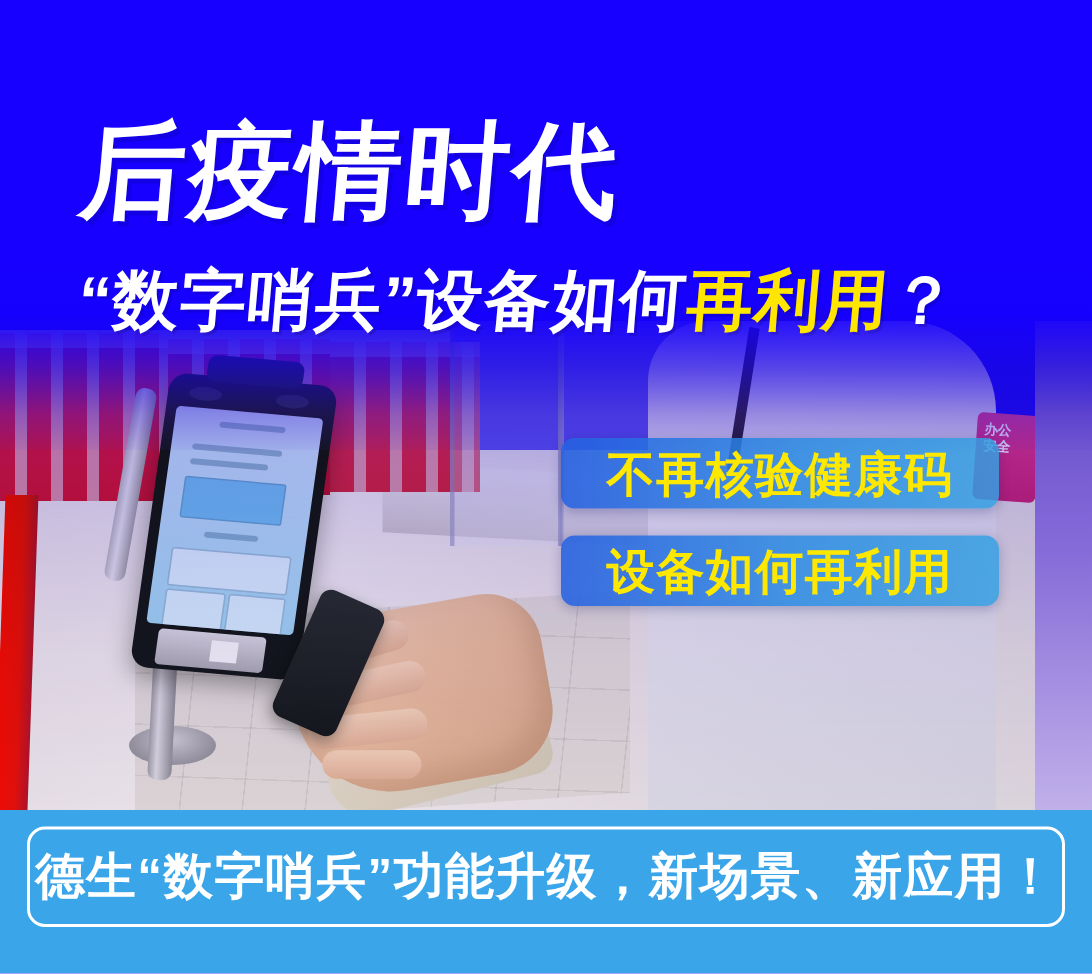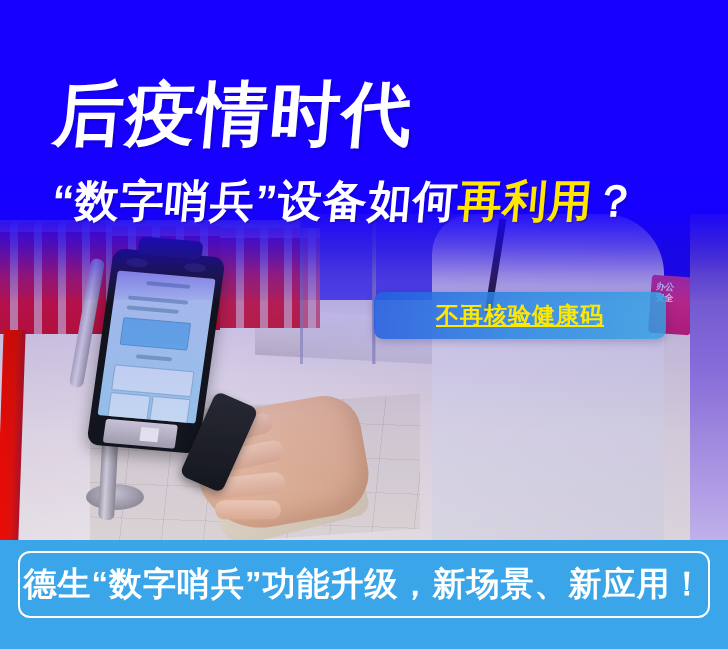--- a/index.html
+++ b/index.html
@@ -388,27 +388,26 @@
     height: 47px;
     margin-bottom: 18px;
     border-radius: 9px;
     background: linear-gradient(90deg, rgba(37,96,224,.88) 0%, rgba(44,140,226,.86) 55%, rgba(52,160,226,.84) 100%);
     display: flex;
     align-items: center;
     justify-content: center;
     box-shadow: 0 2px 8px rgba(10,20,80,.25);
   }
   .pill-label {
-    font-size: 23px;
+    font-size: 32px;
     font-weight: bold;
     color: #ffe800;
     letter-spacing: 1px;
     line-height: 1;
     white-space: nowrap;
-    text-decoration: underline;
   }
 
   
   .banner {
     position: absolute;
     left: 0;
     top: 540px;
     width: 728px;
     height: 109px;
     background: #3aa6e9;
@@ -512,20 +511,23 @@
   <div class="headline">后疫情时代</div>
 
   <div class="subhead">
     <span>“数字哨兵”设备如何</span><span class="hl">再利用</span><span>？</span>
   </div>
 
   <div class="pill-list">
     <div class="pill">
       <span class="pill-label">不再核验健康码</span>
     </div>
+    <div class="pill">
+      <span class="pill-label">设备如何再利用</span>
+    </div>
   </div>
 
   <div class="banner">
     <div class="banner-frame">
       <span class="banner-text">德生“数字哨兵”功能升级，新场景、新应用！</span>
     </div>
   </div>
 
 </div>
 

